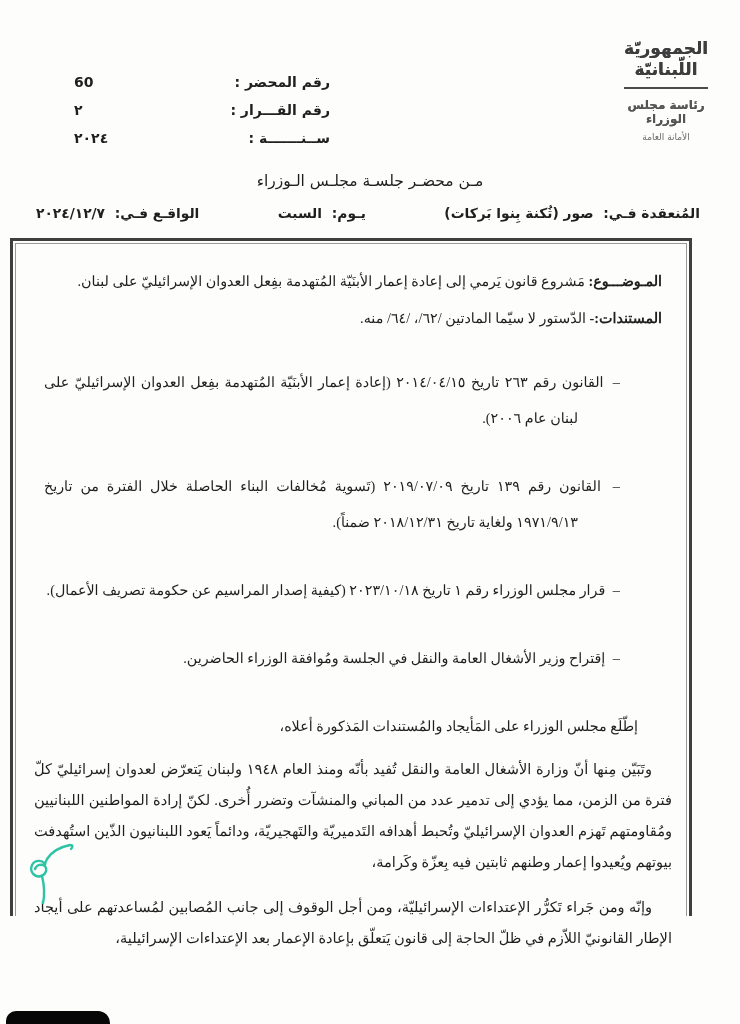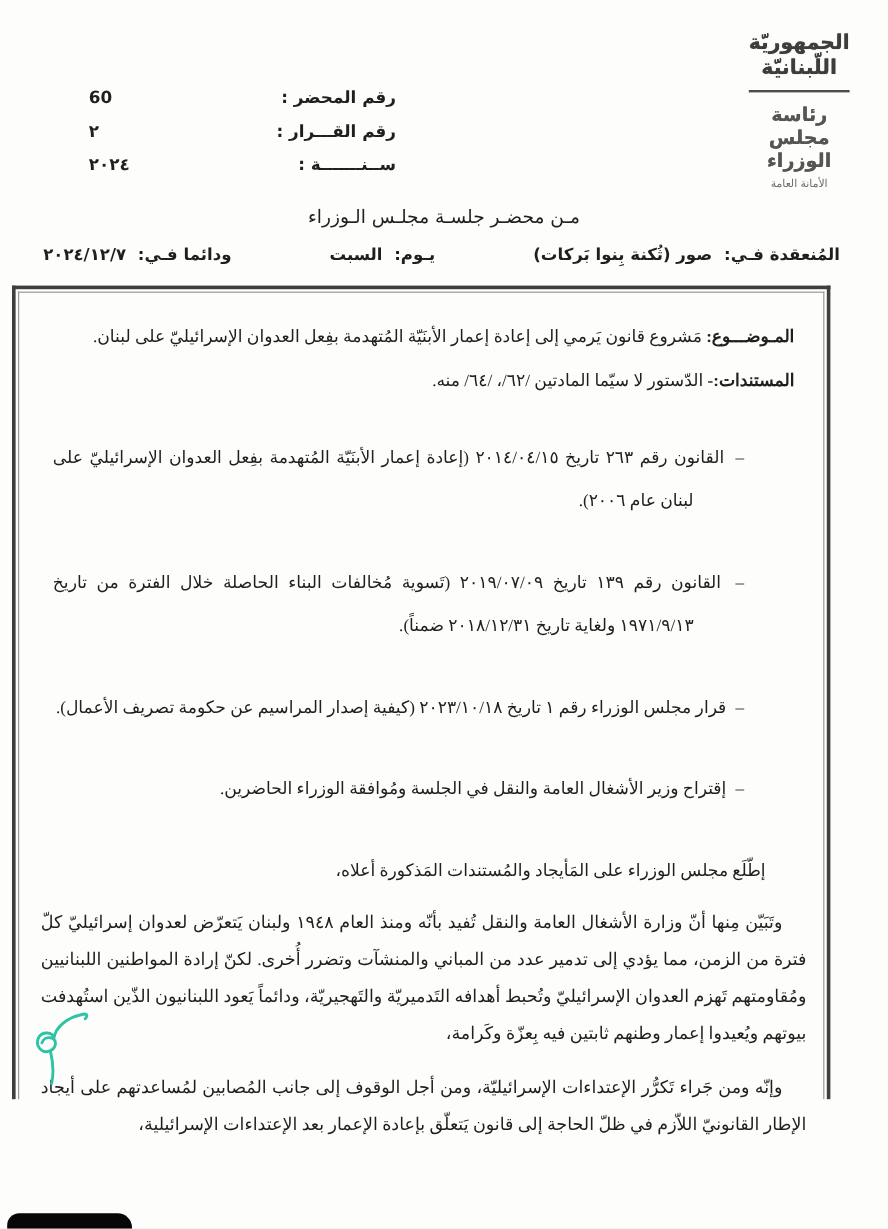--- a/index.html
+++ b/index.html
@@ -5,25 +5,25 @@
   * { margin:0; padding:0; box-sizing:border-box; }
   html,body { background:#e9e9e9; }
   .page {
     position:relative; width:740px; height:1024px; margin:0 auto;
     background:#fdfdfb; overflow:hidden;
     font-family:"DejaVu Sans", sans-serif;
     direction:rtl; color:#1f1f1f;
   }
 
   
-  .letterhead { position:absolute; top:26px; right:24px; width:100px; text-align:center; color:#3d3d3d; }
+  .letterhead { position:absolute; top:38px; right:24px; width:100px; text-align:center; color:#3d3d3d; }
   .emblem-big { font-size:17px; font-weight:bold; line-height:21px; letter-spacing:1px;
                 text-shadow:0 0 0.6px #3d3d3d; }
   .emblem-rule { height:2px; background:#4c4c4c; margin:7px 8px 9px 8px; }
-  .presidency { font-size:16px; font-weight:bold; color:#555; letter-spacing:0.5px;
+  .presidency { font-size:12px; font-weight:bold; color:#555; letter-spacing:0.5px;
                 text-shadow:0 0 0.4px #666; }
   .secretariat { font-size:9px; color:#6b6b6b; margin-top:6px; }
 
   
   .meta-block { position:absolute; top:74px; right:410px; width:256px; font-size:14px; font-weight:bold; }
   .meta-row { display:flex; justify-content:space-between; margin-bottom:12px; }
   .meta-row .label { letter-spacing:0.3px; }
   .meta-row .value { font-weight:bold; }
 
   
@@ -90,21 +90,21 @@
   <div class="session-line">
     <span class="session-item">
       <span class="lbl">المُنعقدة فـي:</span>
       <span>صور (ثُكنة بِنوا بَركات)</span>
     </span>
     <span class="session-item">
       <span class="lbl">يـوم:</span>
       <span>السبت</span>
     </span>
     <span class="session-item">
-      <span class="lbl">ودائما فـي:</span>
+      <span class="lbl">الواقـع فـي:</span>
       <span>٢٠٢٤/١٢/٧</span>
     </span>
   </div>
 
   <div class="content-box" style="border-color: rgb(63, 63, 63);">
     <div class="inner">
       <div class="box-content">
 
         <p class="subject-line">
           <b>المـوضـــوع:</b>

